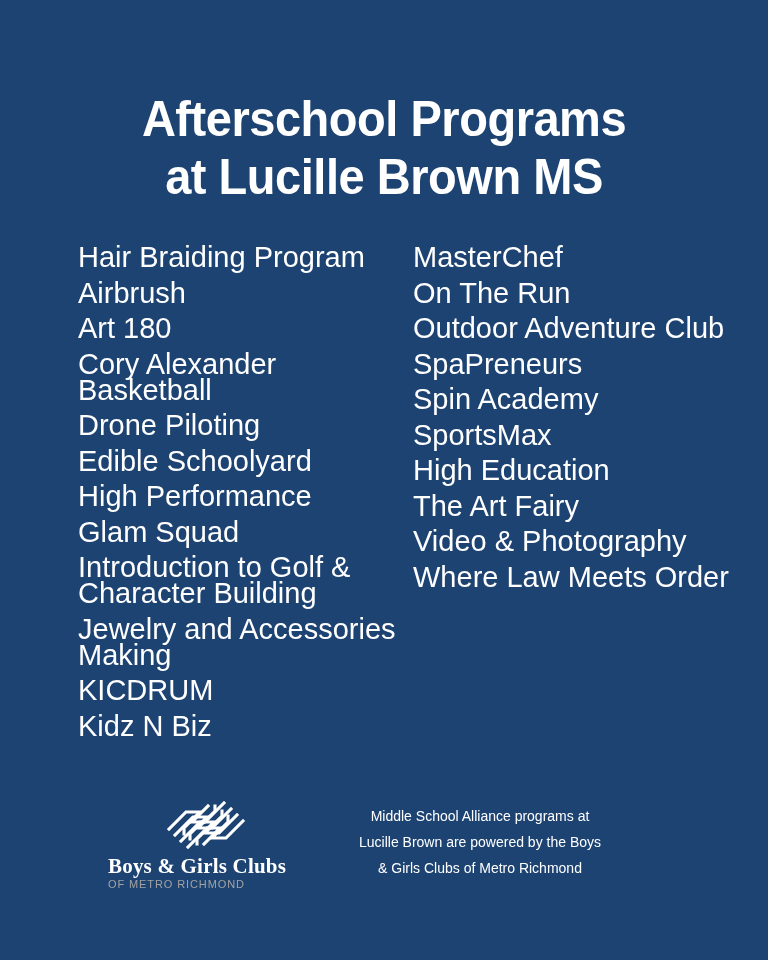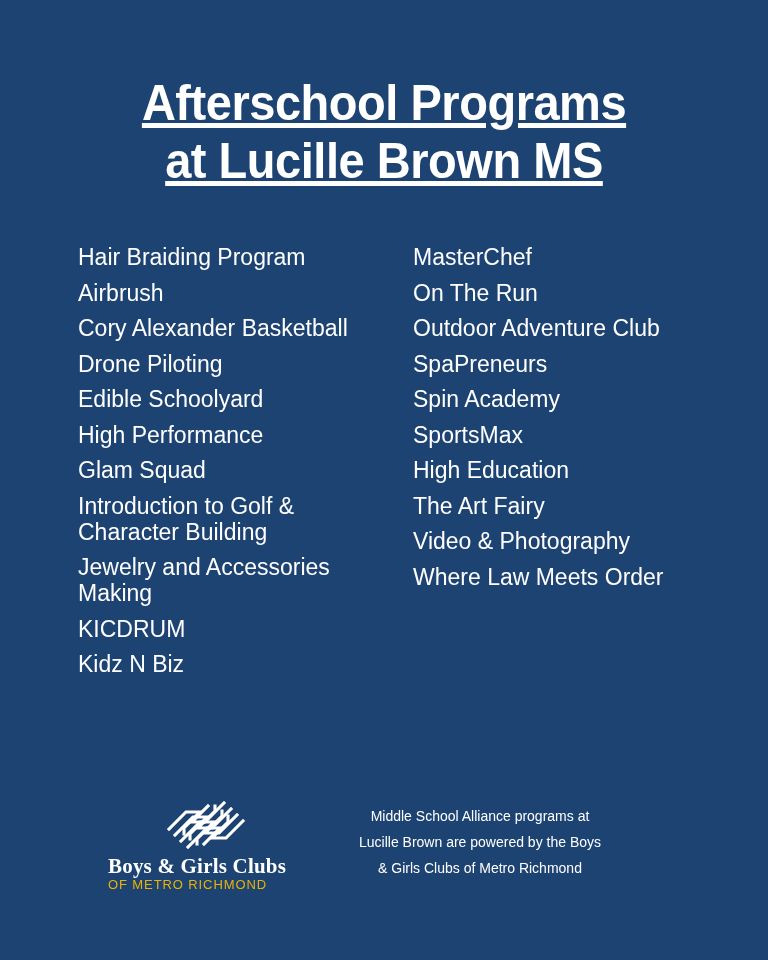--- a/index.html
+++ b/index.html
@@ -20,25 +20,24 @@
   .poster {
     position: relative;
     width: 768px;
     height: 960px;
     box-sizing: border-box;
   }
 
   
   .title-block {
     position: absolute;
-    top: 74px;
+    top: 90px;
     left: 0;
     width: 768px;
     text-align: center;
-    text-decoration: underline;
   }
   .title-line {
     font-family: "Liberation Sans", sans-serif;
     font-weight: bold;
     font-size: 50px;
     line-height: 58px;
     letter-spacing: -0.5px;
     transform: scaleX(0.94);
     transform-origin: center center;
     color: #ffffff;
@@ -54,21 +53,21 @@
     height: 520px;
   }
   .column {
     position: absolute;
     top: 0;
   }
   .column-left  { left: 78px;  width: 320px; }
   .column-right { left: 413px; width: 320px; }
 
   .program-item {
-    font-size: 23px;
+    font-size: 29px;
     line-height: 26px;
     color: #ffffff;
     margin-bottom: 9.5px;
     white-space: pre-line;
   }
 
   
   .footer {
     position: absolute;
     left: 0;
@@ -93,24 +92,24 @@
   .logo-name {
     font-family: "Liberation Serif", serif;
     font-weight: bold;
     font-size: 21px;
     line-height: 22px;
     letter-spacing: 0.2px;
     color: #ffffff;
     white-space: nowrap;
   }
   .logo-sub {
-    font-size: 13px;
+    font-size: 11px;
     line-height: 15px;
     letter-spacing: 0.9px;
-    color: #eab308;
+    color: #a3a3a3;
     white-space: nowrap;
   }
 
   .footer-note {
     position: absolute;
     left: 300px;
     top: 8px;
     width: 360px;
     text-align: center;
   }
@@ -128,20 +127,21 @@
 
   <div class="title-block">
     <div class="title-line">Afterschool Programs</div>
     <div class="title-line">at Lucille Brown MS</div>
   </div>
 
   <div class="columns">
     <div class="column column-left">
         <div class="program-item">Hair Braiding Program</div>
         <div class="program-item">Airbrush</div>
+        <div class="program-item">Art 180</div>
         <div class="program-item">Cory Alexander Basketball</div>
         <div class="program-item">Drone Piloting</div>
         <div class="program-item">Edible Schoolyard</div>
         <div class="program-item">High Performance</div>
         <div class="program-item">Glam Squad</div>
         <div class="program-item">Introduction to Golf &amp;
 Character Building</div>
         <div class="program-item">Jewelry and Accessories
 Making</div>
         <div class="program-item">KICDRUM</div>

